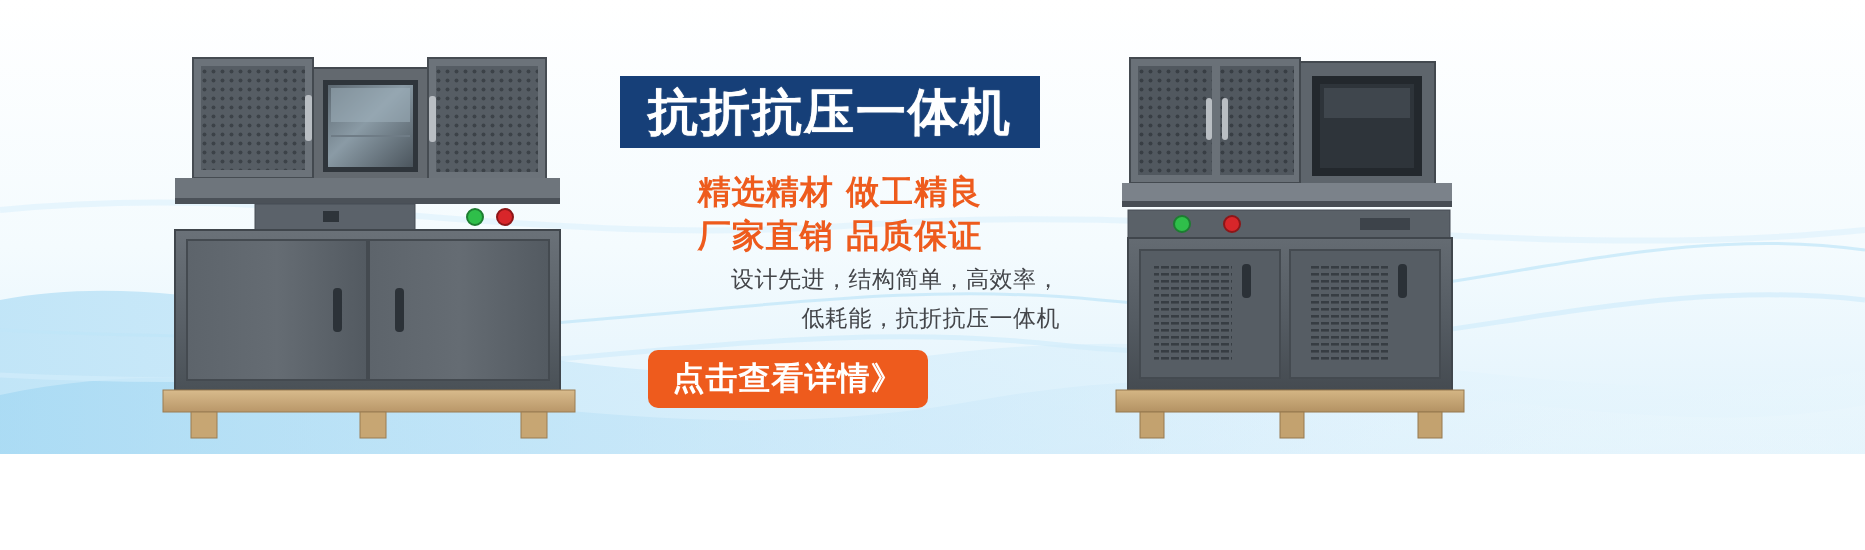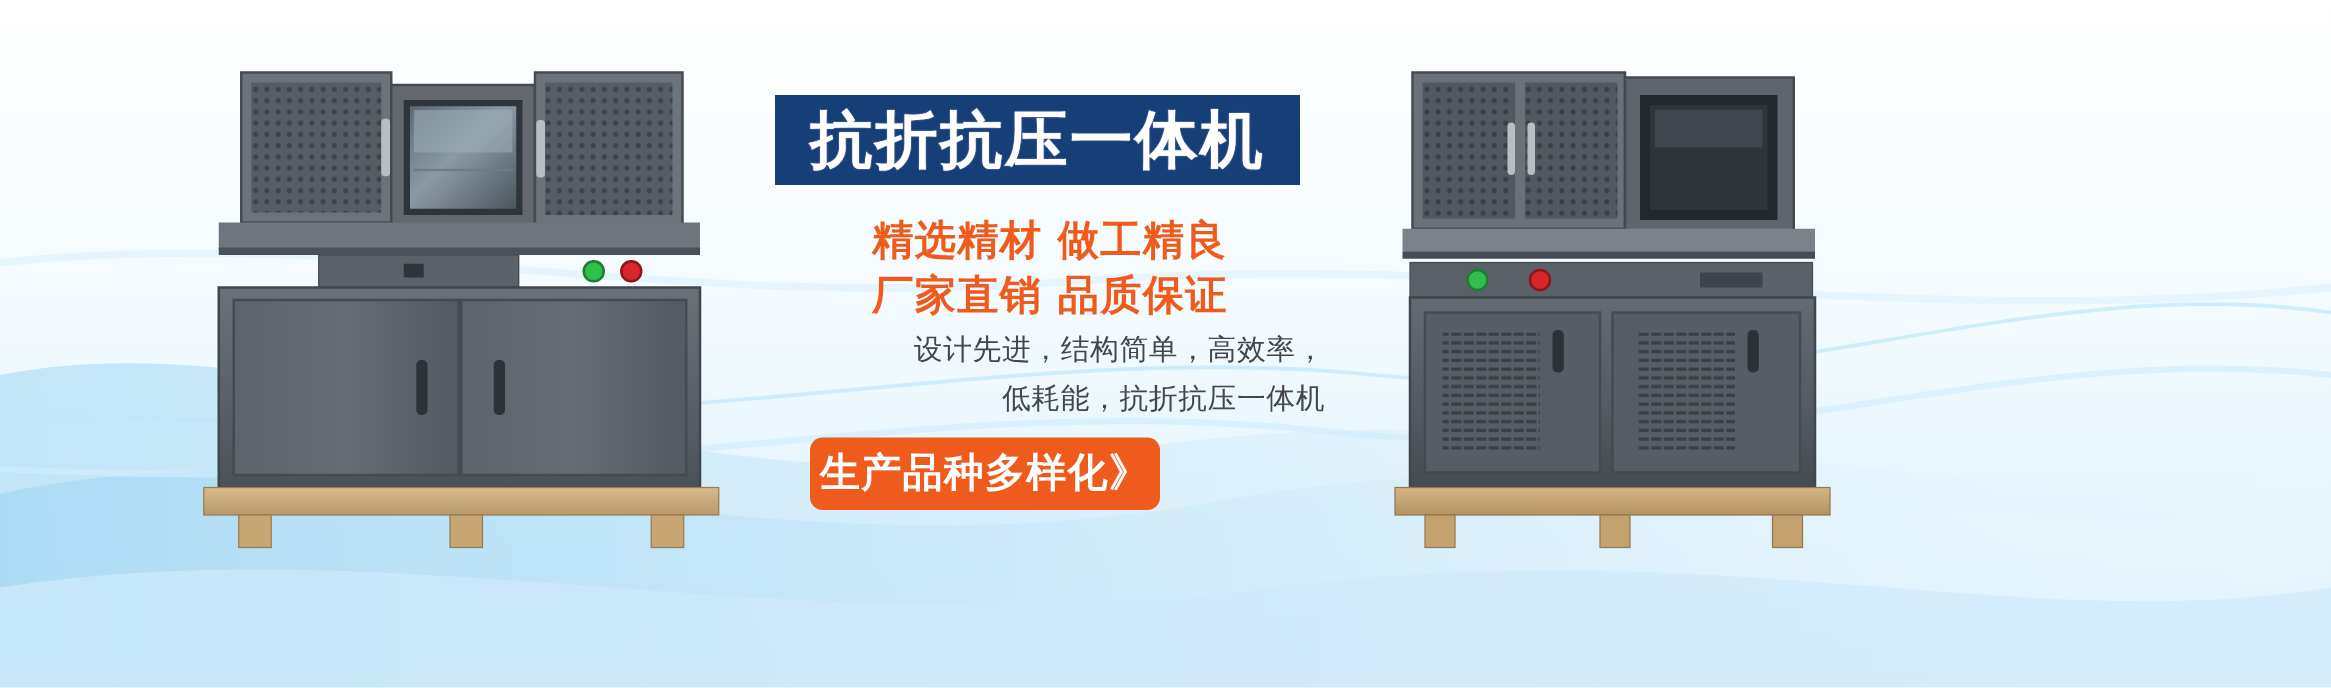--- a/index.html
+++ b/index.html
@@ -2,21 +2,21 @@
 <html lang="zh"><head>
 <meta charset="utf-8">
 <style>
   html,body{margin:0;padding:0;}
   body{
     width:1865px;height:550px;overflow:hidden;
     font-family:"Liberation Sans","DejaVu Sans",sans-serif;
     background:#ffffff;
   }
   #banner{
-    position:relative;width:1865px;height:550px;overflow:hidden;
+    position:relative;width:1865px;height:454px;overflow:hidden;
     background:
       radial-gradient(120% 90% at 50% 0%,#ffffff 0%,#fbfdff 38%,#eef7fd 66%,#dcf0fb 100%);
   }
 
   
   .bgsvg{position:absolute;left:0;top:0;width:1865px;height:550px;}
 
   
   .photo{position:absolute;}
   .machine-svg{display:block;}
@@ -229,16 +229,16 @@
     </div>
 
     <div class="tagline tag2">厂家直销  品质保证</div>
 
     <div class="tagline tag1">精选精材  做工精良</div>
 
     <div class="desc desc1">设计先进，结构简单，高效率，</div>
 
     <div class="desc desc2">低耗能，抗折抗压一体机</div>
 
-    <button class="cta" type="button">生产品种多样化》</button>
+    <button class="cta" type="button">点击查看详情》</button>
   </div>
 
 </div>
 
 </body></html>

